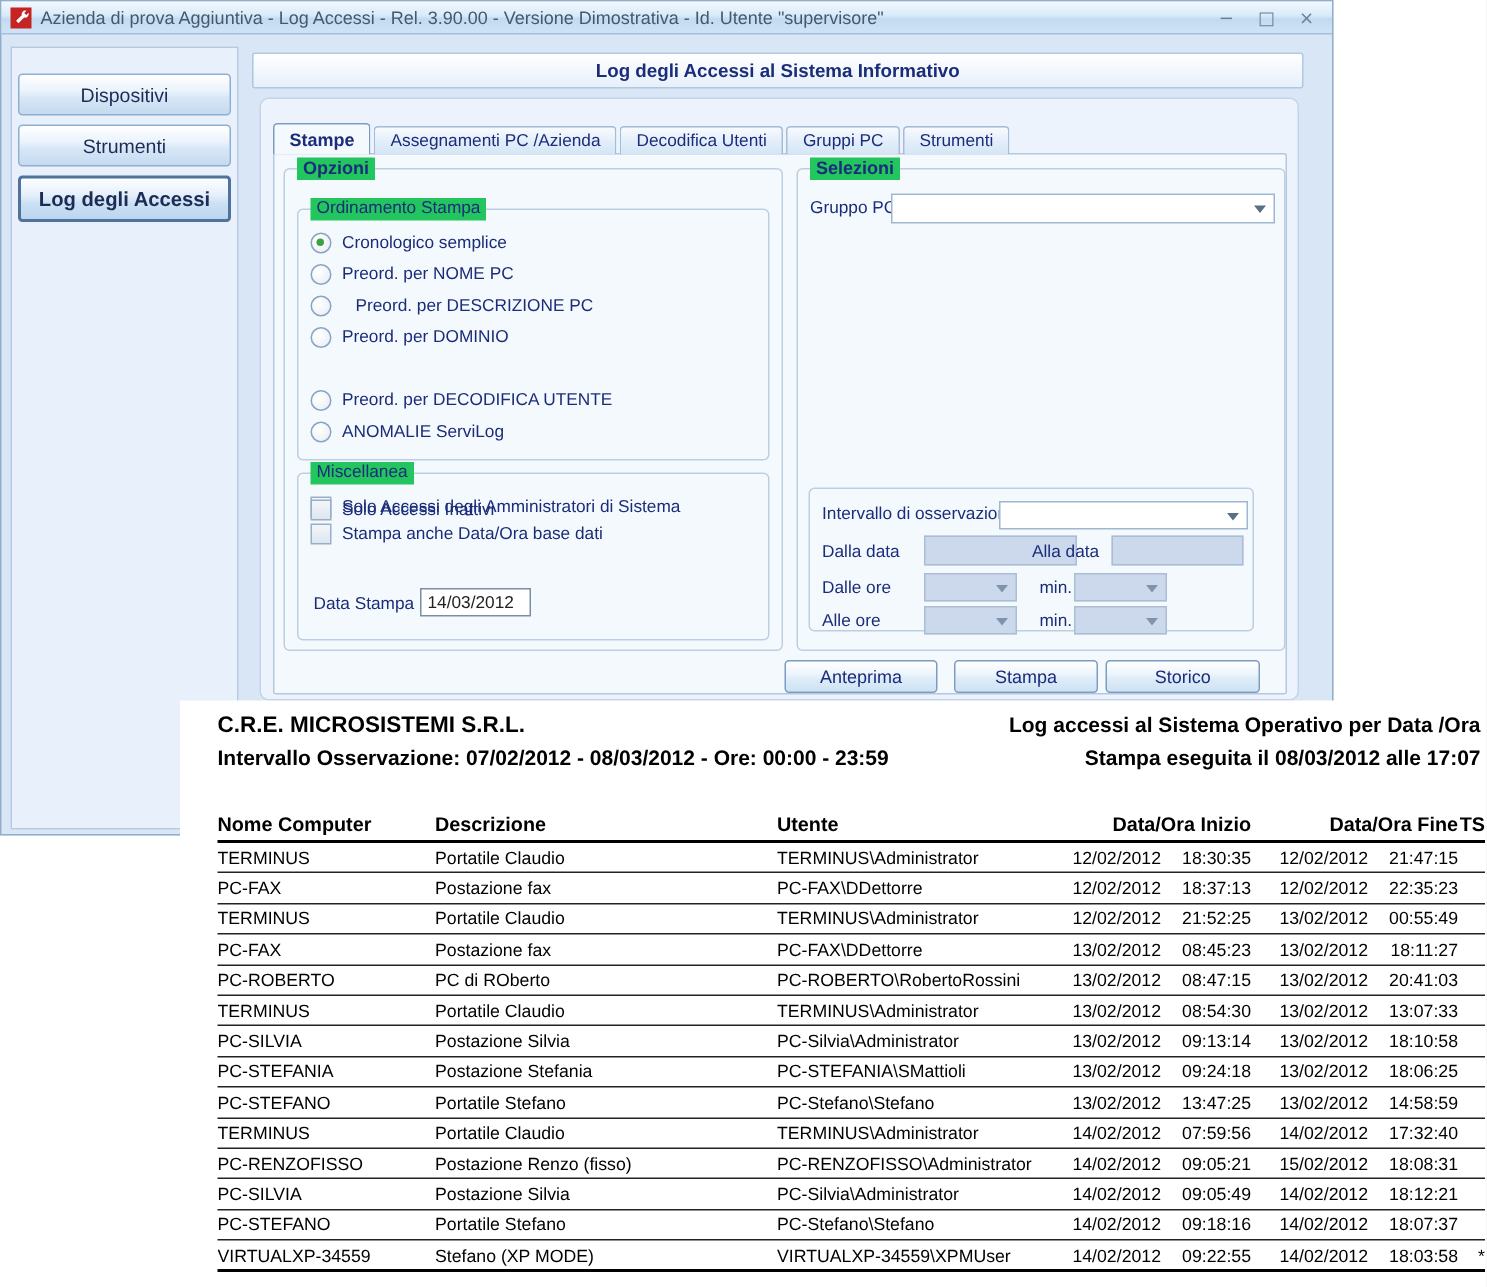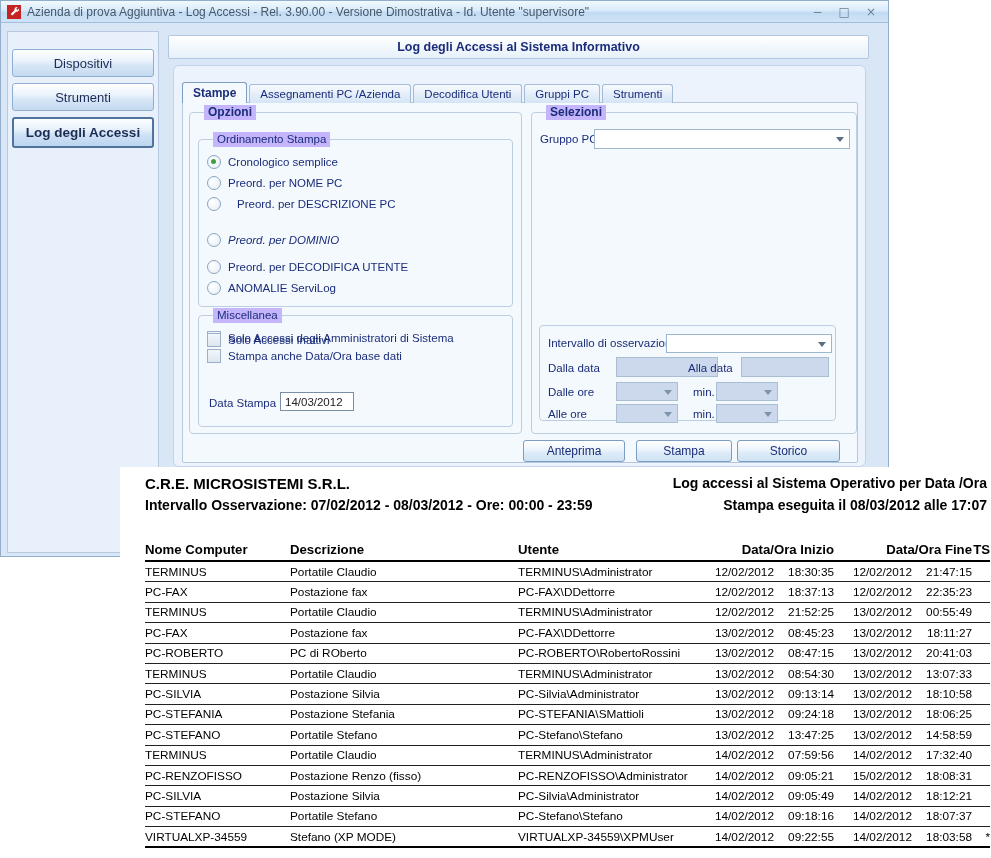--- a/index.html
+++ b/index.html
@@ -39,21 +39,21 @@
   .tab{height:19px;margin-top:2px;padding:0 10px;display:flex;align-items:center;box-sizing:border-box;
     background:linear-gradient(#f8fbfe,#e4eefa 50%,#d5e5f5);border:1px solid #a3bcd8;border-bottom:none;
     border-radius:3px 3px 0 0;font-size:11.5px;color:var(--accent-navy,#1b2d7a);white-space:nowrap}
   .tab.active{height:21px;margin-top:0;background:#f4f9fd;border:1px solid #7d9dc0;border-bottom:none;
     font-weight:bold;font-size:12px}
   .tabpage{position:absolute;left:181px;top:101px;width:676px;height:361px;background:#f4f9fd;
     border:1px solid #b5c8dd;border-radius:0 2px 2px 2px;box-sizing:border-box;z-index:2}
 
   
   .group{position:absolute;border:1px solid #bccfe2;border-radius:4px;box-sizing:border-box}
-  .legend{position:absolute;top:-8px;left:14px;background:#c4b5fd;padding:0 4px;font-size:11.5px;
+  .legend{position:absolute;top:-8px;left:8px;background:#22c55e;padding:0 4px;font-size:11.5px;
     line-height:15px;color:var(--accent-navy,#1b2d7a);white-space:nowrap}
   .legend.b{font-weight:bold;font-size:12px}
   #grp-opzioni{left:6px;top:9px;width:333px;height:322px}
   #grp-ordinamento{left:8px;top:26px;width:315px;height:168px}
   #grp-miscellanea{left:8px;top:202px;width:315px;height:112px}
   #grp-selezioni{left:348px;top:9px;width:326px;height:322px}
   #box-intervallo{left:7px;top:212px;width:297px;height:96px;border-radius:4px}
 
   .ui-lbl{position:absolute;font-size:11.5px;color:var(--accent-navy,#1b2d7a);white-space:nowrap}
 
@@ -186,21 +186,21 @@
               <span class="rc-lbl">Cronologico semplice</span>
             </label>
             <label class="radio-row" style="top: 35px;">
               <span class="radio"></span>
               <span class="rc-lbl">Preord. per NOME PC</span>
             </label>
             <label class="radio-row" style="top: 56px; gap: 16px;">
               <span class="radio"></span>
               <span class="rc-lbl">Preord. per DESCRIZIONE PC</span>
             </label>
-            <label class="radio-row" style="top: 92px; font-style: italic;">
+            <label class="radio-row" style="top: 77px;">
               <span class="radio"></span>
               <span class="rc-lbl">Preord. per DOMINIO</span>
             </label>
             <label class="radio-row" style="top: 119px;">
               <span class="radio"></span>
               <span class="rc-lbl">Preord. per DECODIFICA UTENTE</span>
             </label>
             <label class="radio-row" style="top: 140px;">
               <span class="radio"></span>
               <span class="rc-lbl">ANOMALIE ServiLog</span>

